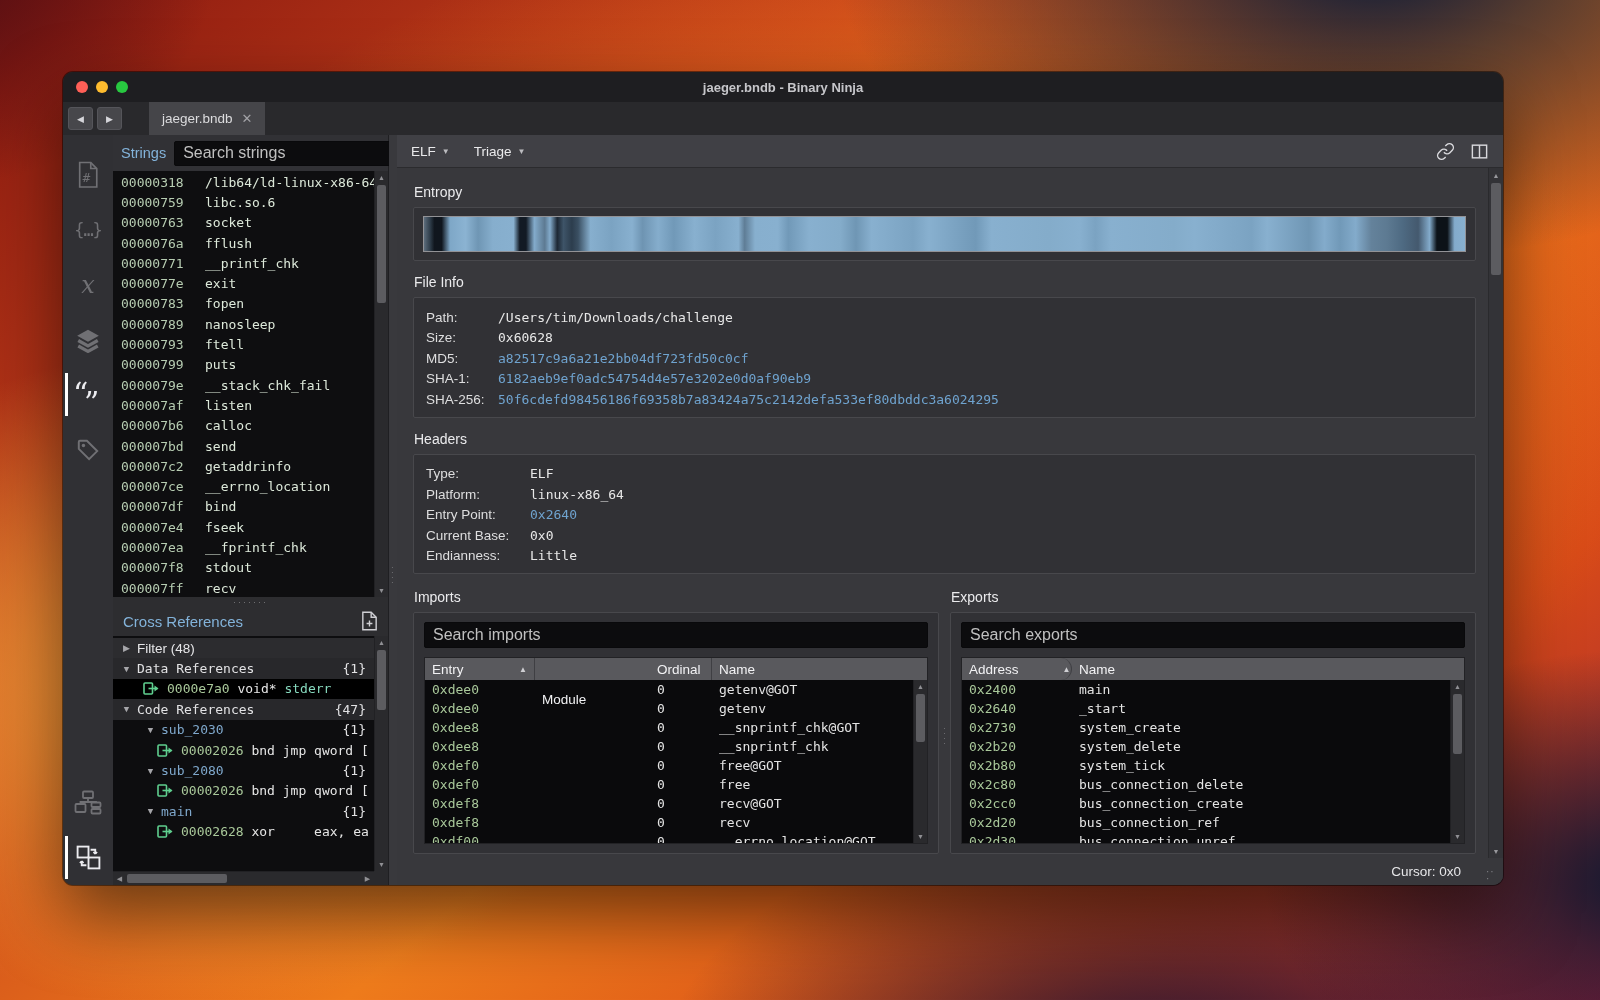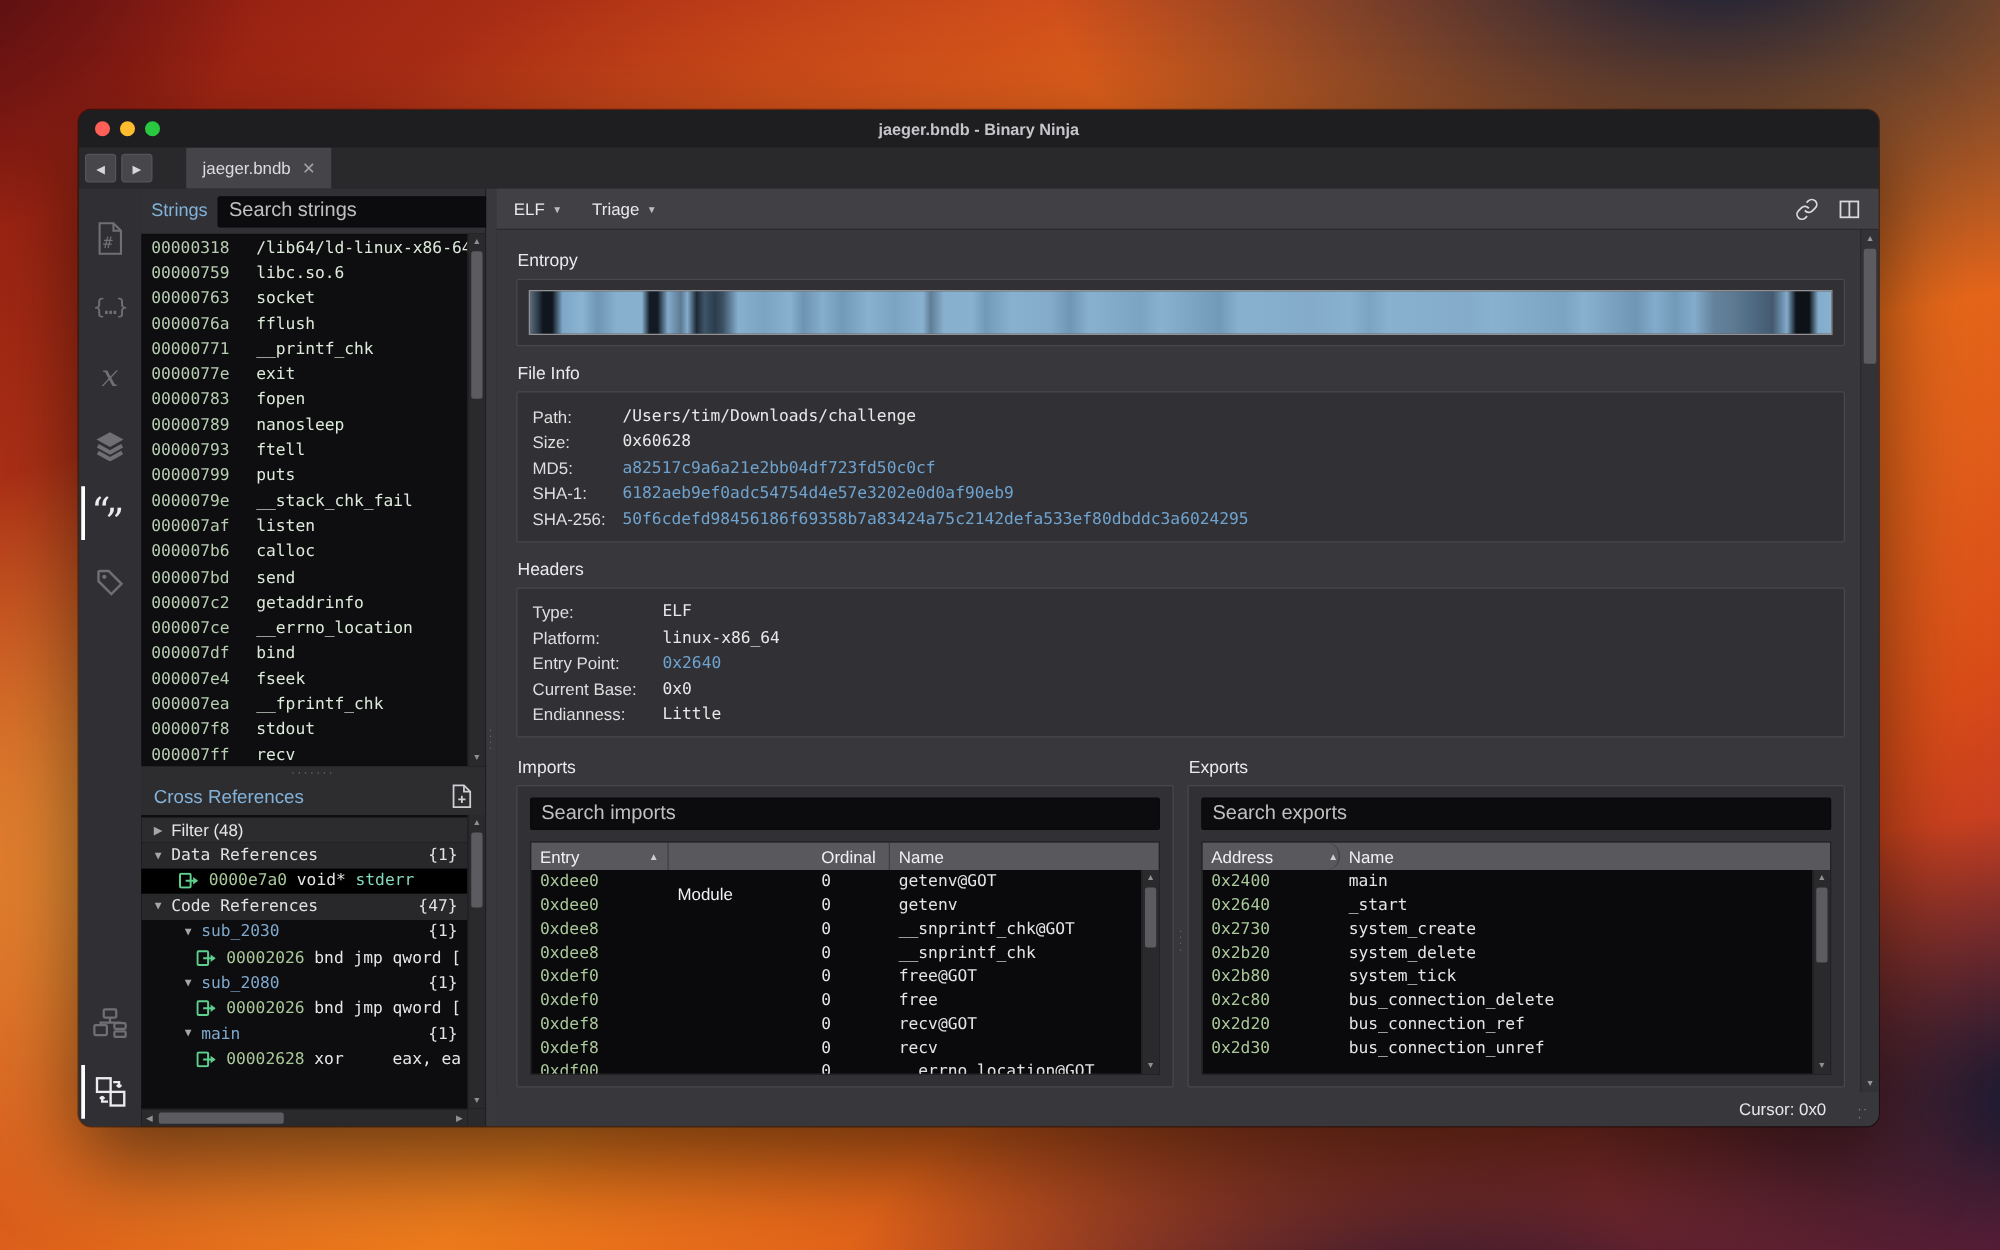--- a/index.html
+++ b/index.html
@@ -9,21 +9,21 @@
     background:
       radial-gradient(ellipse 900px 500px at 86% -4%, #0d1c38 0%, rgba(13,28,56,0) 60%),
       radial-gradient(ellipse 700px 420px at 103% 88%, #0e1830 0%, rgba(14,24,48,0) 55%),
       radial-gradient(ellipse 900px 500px at 72% 108%, #1a1233 0%, rgba(26,18,51,0) 55%),
       radial-gradient(ellipse 500px 400px at -5% -5%, #4a0d14 0%, rgba(74,13,20,0) 60%),
       radial-gradient(ellipse 800px 600px at 12% 68%, #f6a93c 0%, rgba(246,169,60,0) 55%),
       radial-gradient(ellipse 1100px 700px at 55% 40%, #ef7c1c 0%, rgba(239,124,28,0) 70%),
       linear-gradient(140deg, #8a1810 0%, #c8431a 30%, #ef7c1c 55%, #d84a18 80%, #97203a 100%);
   }
   .window {
-    position:absolute; left:63px; top:88px; width:1440px; height:813px;
+    position:absolute; left:63px; top:72px; width:1440px; height:813px;
     border-radius:10px; overflow:hidden; background:#2e2e31;
     box-shadow:0 30px 70px rgba(0,0,0,.55), 0 0 0 1px rgba(0,0,0,.45);
     display:flex; flex-direction:column;
   }
   
   .titlebar { height:30px; background:#1e1e21; display:flex; align-items:center; flex:0 0 auto; position:relative; }
   .traffic { display:flex; gap:8px; padding-left:13px; }
   .light { width:12px; height:12px; border-radius:50%; }
   .light.red{ background:#ff5f57; } .light.yellow{ background:#febc2e; } .light.green{ background:#28c840; }
   .win-title { position:absolute; left:0; right:0; text-align:center; color:#c6c6ca; font-size:13px; font-weight:700; }
@@ -666,20 +666,24 @@
                       <div class="trow">
                         <span class="td entry exp-c1">0x2b80</span>
                         <span class="td flex1">system_tick</span>
                       </div>
 
                       <div class="trow">
                         <span class="td entry exp-c1">0x2c80</span>
                         <span class="td flex1">bus_connection_delete</span>
                       </div>
 
+                      <div class="trow">
+                        <span class="td entry exp-c1">0x2cc0</span>
+                        <span class="td flex1">bus_connection_create</span>
+                      </div>
 
                       <div class="trow">
                         <span class="td entry exp-c1">0x2d20</span>
                         <span class="td flex1">bus_connection_ref</span>
                       </div>
 
                       <div class="trow">
                         <span class="td entry exp-c1">0x2d30</span>
                         <span class="td flex1">bus_connection_unref</span>
                       </div>

